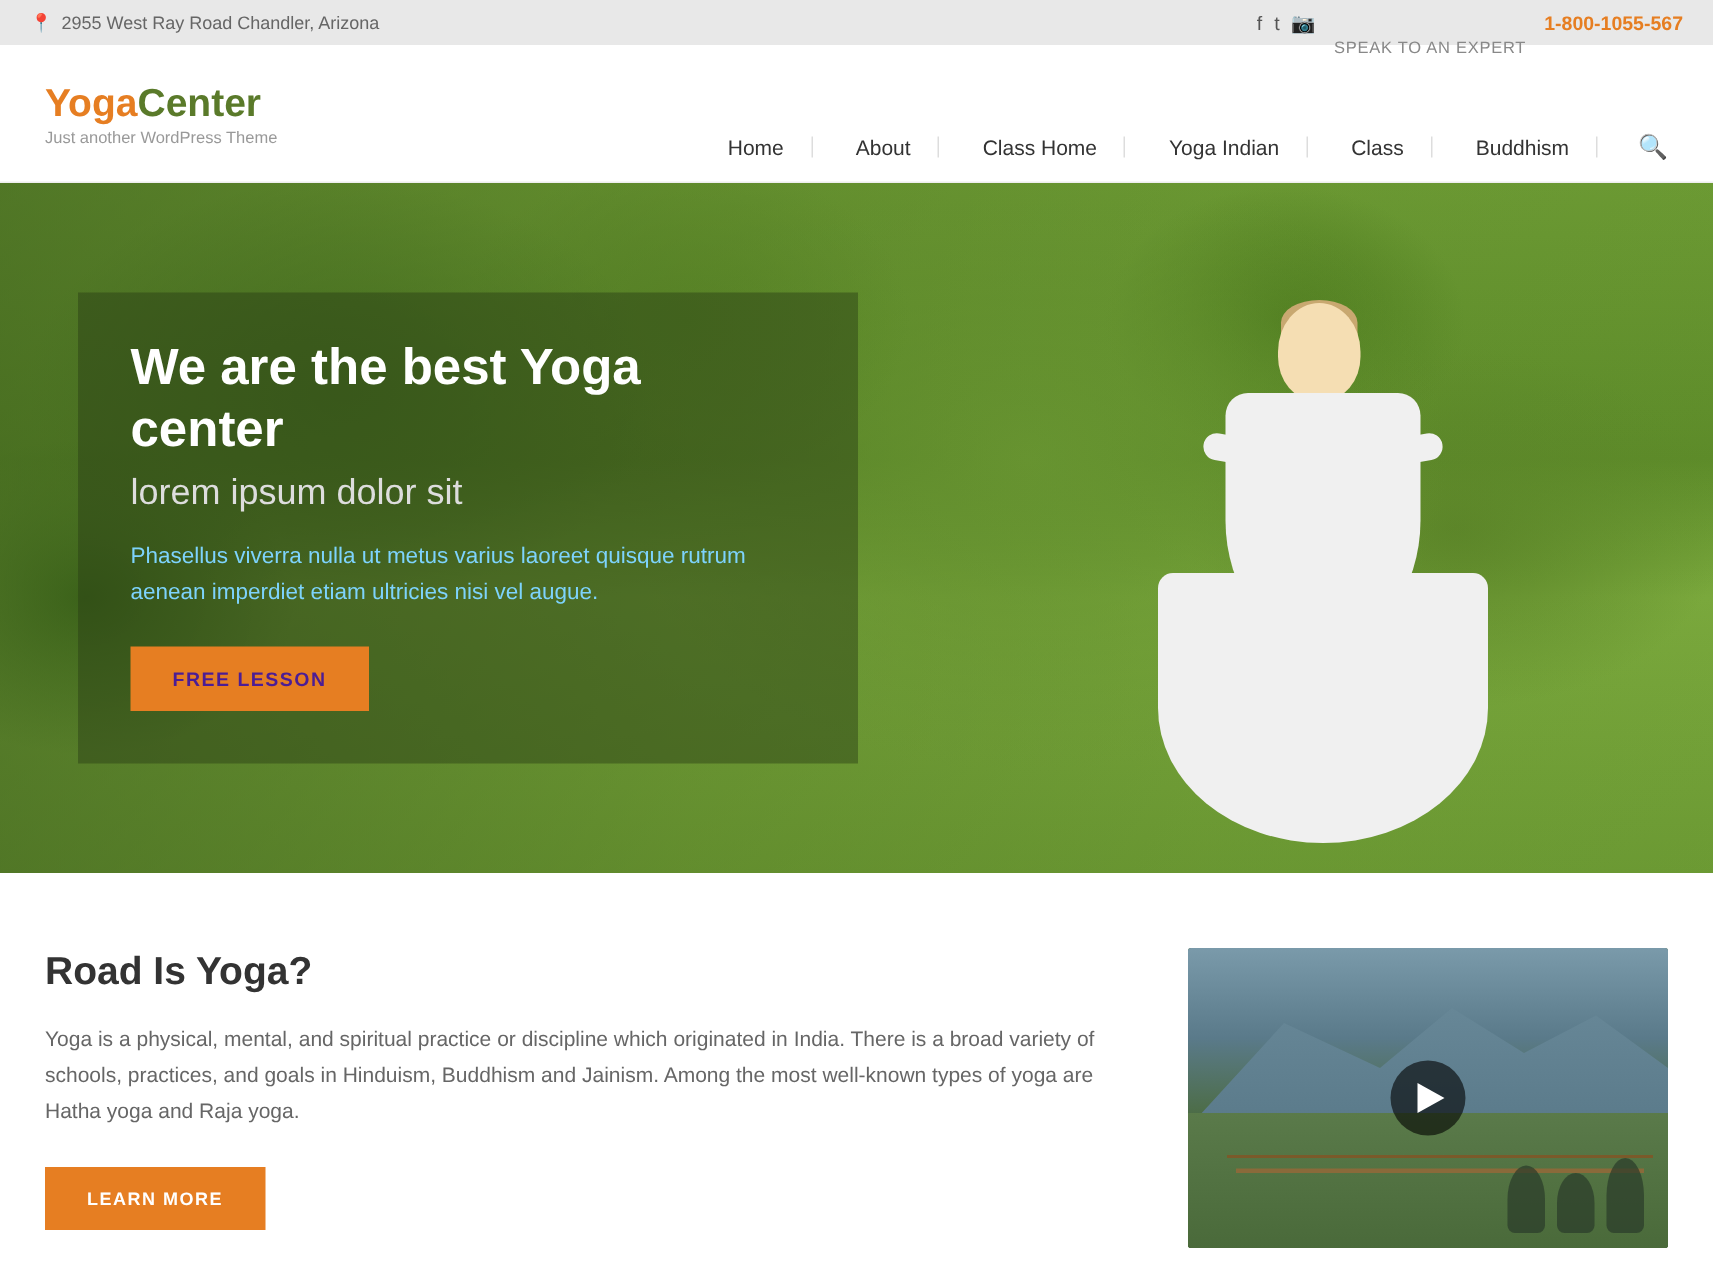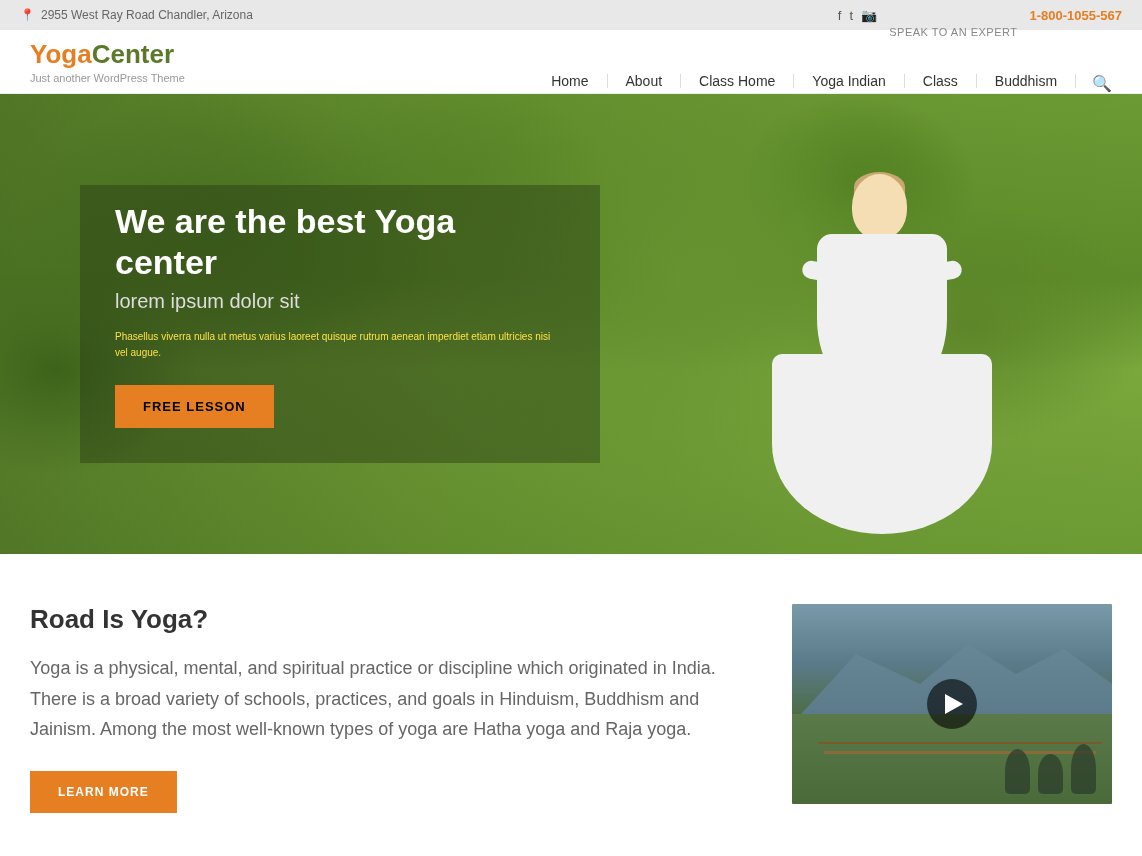--- a/index.html
+++ b/index.html
@@ -20,33 +20,33 @@
     .topbar-right { display: flex; align-items: center; gap: 12px; }
     .social-icons { display: flex; gap: 8px; }
     .social-icon { font-size: 13px; color: #555; cursor: pointer; }
     .speak-text { font-size: 11px; color: #888; text-transform: uppercase; letter-spacing: 0.5px; margin-top: 33px; }
     .phone { color: #e67e22; font-weight: bold; font-size: 13px; }
     .location-pin { color: #e67e22; }
 
     
     .header {
       background: #fff;
-      height: 64px;
+      height: 92px;
       display: flex;
       align-items: center;
       justify-content: space-between;
       padding: 0 30px;
       border-bottom: 1px solid #eee;
     }
     .logo { display: flex; flex-direction: column; }
     .logo-text { font-size: 26px; font-weight: bold; }
     .logo-yoga { color: #e67e22; }
     .logo-center { color: #5a7a2a; }
     .logo-tagline { font-size: 11px; color: #999; margin-top: 2px; }
-    .nav { display: flex; align-items: flex-start; gap: 0; margin-top: 44px; }
+    .nav { display: flex; align-items: center; gap: 11px; margin-top: 44px; }
     .nav-item {
       padding: 0 18px;
       font-size: 14px;
       color: #333;
       cursor: pointer;
       border-right: 1px solid #ddd;
       line-height: 1;
     }
     .nav-item:first-child { border-left: none; }
     .nav-item:last-of-type { border-right: none; }
@@ -86,47 +86,47 @@
       z-index: 0;
     }
     .hero-content-overlay {
       position: absolute;
       top: 0; left: 0; right: 0; bottom: 0;
       z-index: 2;
       display: flex;
       align-items: center;
     }
     .hero-text-box {
-      margin-left: 80px;
+      margin-left: 52px;
       max-width: 520px;
       background: rgba(40,60,20,0.45);
-      padding: 16px 35px 35px 35px;
+      padding: 30px 35px 35px 35px;
     }
     .hero-title {
       font-size: 34px;
       font-weight: bold;
       color: #fff;
       line-height: 1.2;
       margin-bottom: 8px;
     }
     .hero-subtitle {
-      font-size: 20px;
+      font-size: 24px;
       color: #ddd;
       font-weight: normal;
       margin-bottom: 16px;
     }
     .hero-desc {
-      font-size: 10px;
-      color: #fde047;
+      font-size: 15px;
+      color: #7dd3fc;
       line-height: 1.6;
       margin-bottom: 24px;
     }
     .hero-btn {
       background: #e67e22;
-      color: #000000;
+      color: #4c1d95;
       border: none;
       padding: 14px 28px;
       font-size: 13px;
       font-weight: bold;
       text-transform: uppercase;
       letter-spacing: 1px;
       cursor: pointer;
     }
 
     
@@ -206,21 +206,21 @@
     }
     .content-left { flex: 1; }
     .content-right { width: 320px; flex-shrink: 0; }
     .section-title {
       font-size: 26px;
       color: #333;
       margin-bottom: 18px;
       font-weight: 600;
     }
     .section-text {
-      font-size: 18px;
+      font-size: 14px;
       color: #666;
       line-height: 1.7;
       margin-bottom: 16px;
     }
     .learn-btn {
       background: #e67e22;
       color: #fff;
       border: none;
       padding: 14px 28px;
       font-size: 12px;

